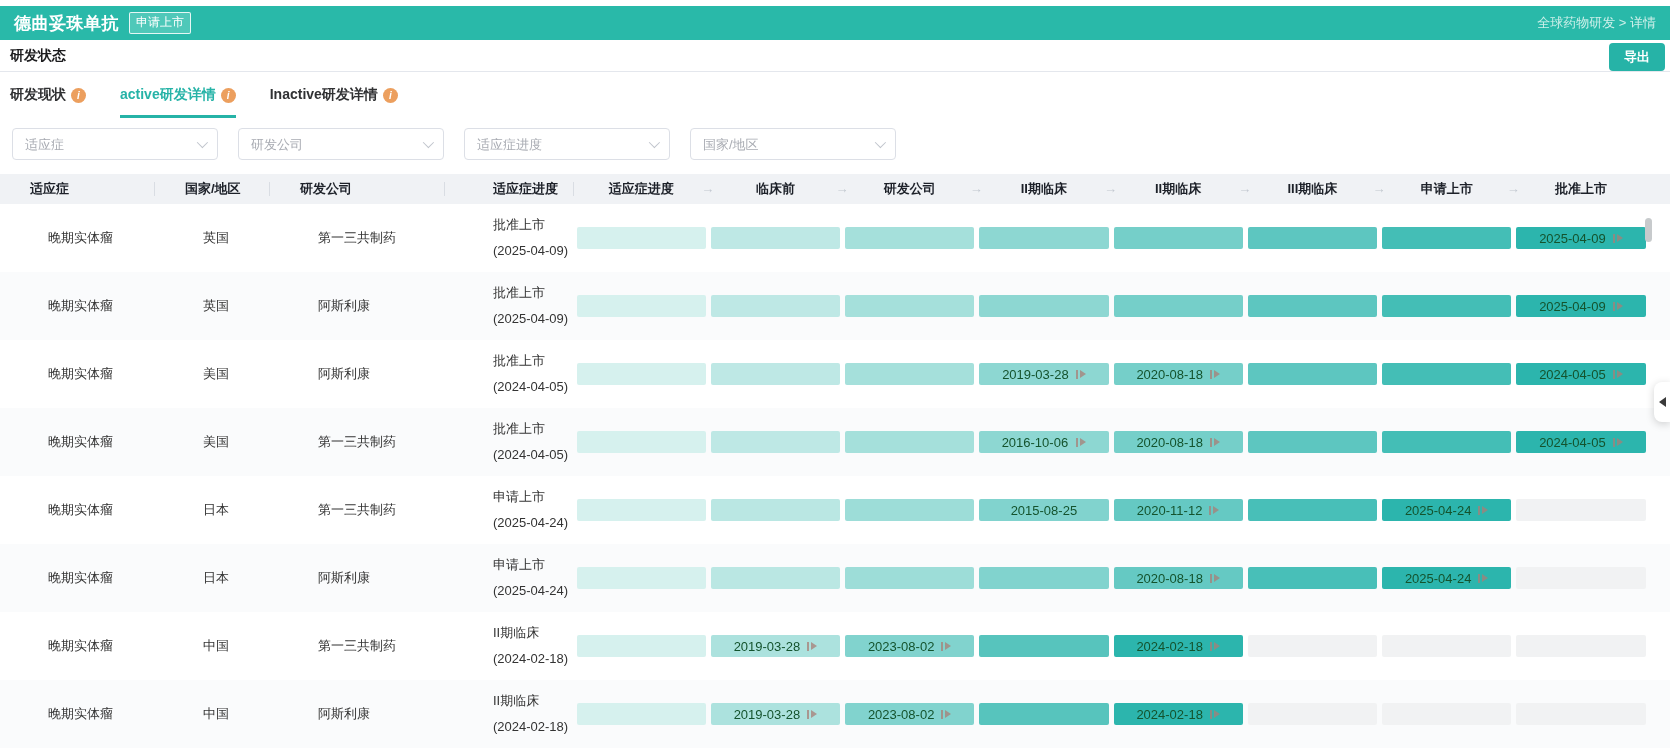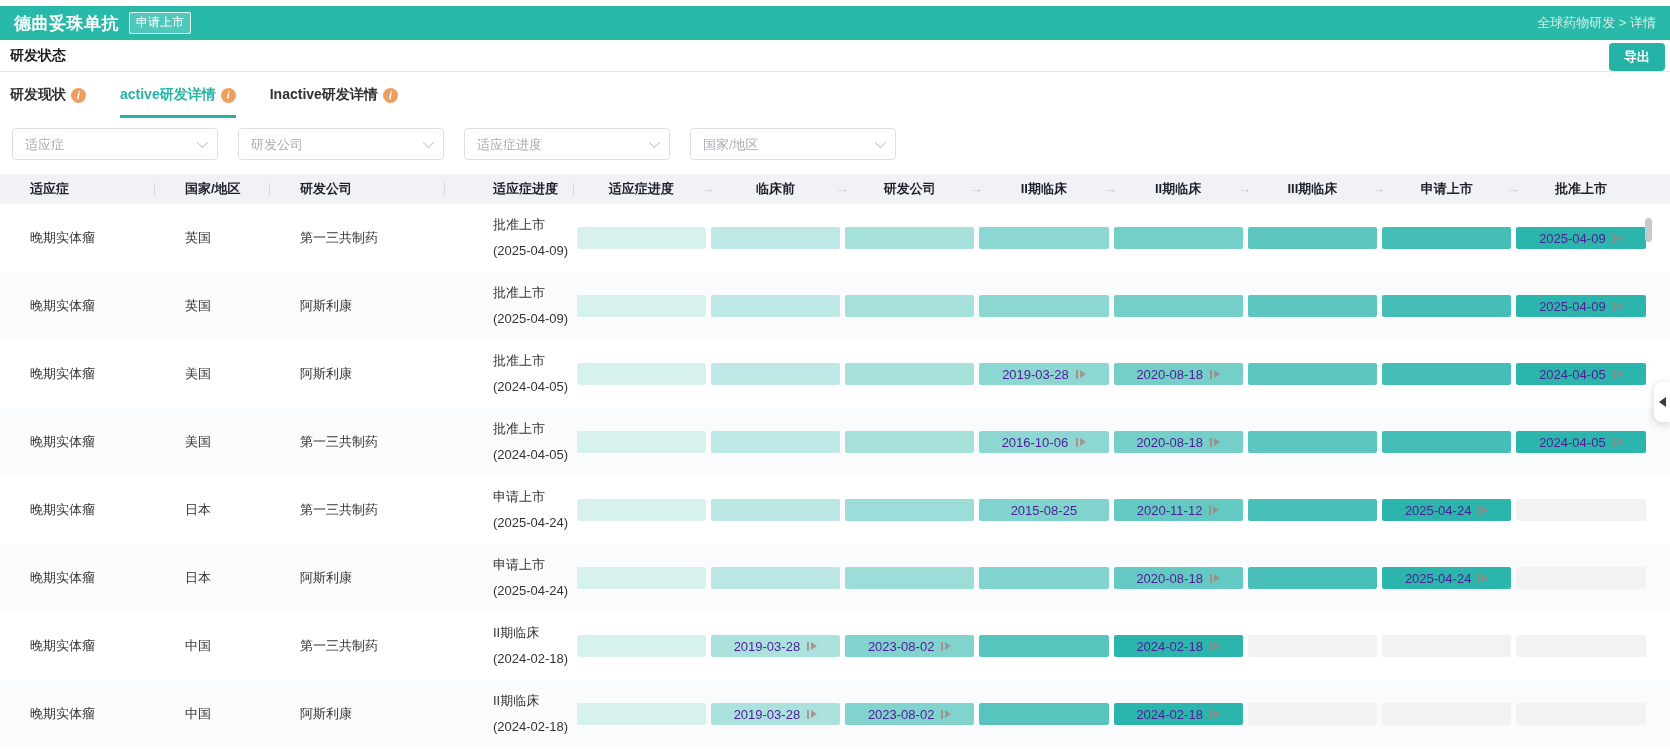--- a/index.html
+++ b/index.html
@@ -38,26 +38,26 @@
   .thead { height:30px; background:#f0f2f5; align-items:center; font-weight:bold; font-size:13px; color:#1d2129; }
   .th { position:relative; height:30px; line-height:30px; white-space:nowrap; }
   .th.left { padding-left:30px; }
   .th.status { padding-left:48px; }
   .th.sep::after { content:""; position:absolute; right:0; top:8px; bottom:8px; width:1px; background:#d9dde3; }
   .th.stage { text-align:center; }
   .arrow { position:absolute; right:-6px; top:0; color:#c2c8d0; font-size:13px; font-weight:normal; }
 
   .table-row { height:68px; align-items:center; font-size:13px; }
   .table-row:nth-child(even) { background:#fafbfc; }
-  .cell { padding-left:30px; white-space:nowrap; }
+  .cell { padding-left:48px; white-space:nowrap; }
   .cell.status { padding-left:48px; line-height:26px; }
   .bar-cell { padding:0 2.5px; }
   .bar { height:22px; border-radius:2px; display:flex; align-items:center; justify-content:center; gap:7px; }
   .bar.empty { background:#f1f2f3; }
-  .bar-date { font-size:13px; color:#4c1d95; }
+  .bar-date { font-size:13px; color:#14532d; }
   .step-icon { display:inline-flex; align-items:center; gap:2px; opacity:.75; }
   .step-icon::before { content:""; width:2px; height:9px; background:#a87f77; }
   .step-icon::after { content:""; width:0; height:0; border-top:4.5px solid transparent;
                       border-bottom:4.5px solid transparent; border-left:6px solid #a87f77; }
 
   .v-scrollbar { position:absolute; left:1645px; top:218px; width:7px; height:24px; background:#c7cacc; border-radius:4px; cursor:pointer; }
   .collapse-handle { position:absolute; right:0; top:382px; width:16px; height:40px; background:#fff;
                      border-radius:8px 0 0 8px; box-shadow:0 2px 8px rgba(0,0,0,.18);
                      display:flex; align-items:center; justify-content:center; cursor:pointer; }
   .collapse-handle::before { content:""; width:0; height:0; border-top:5px solid transparent;

